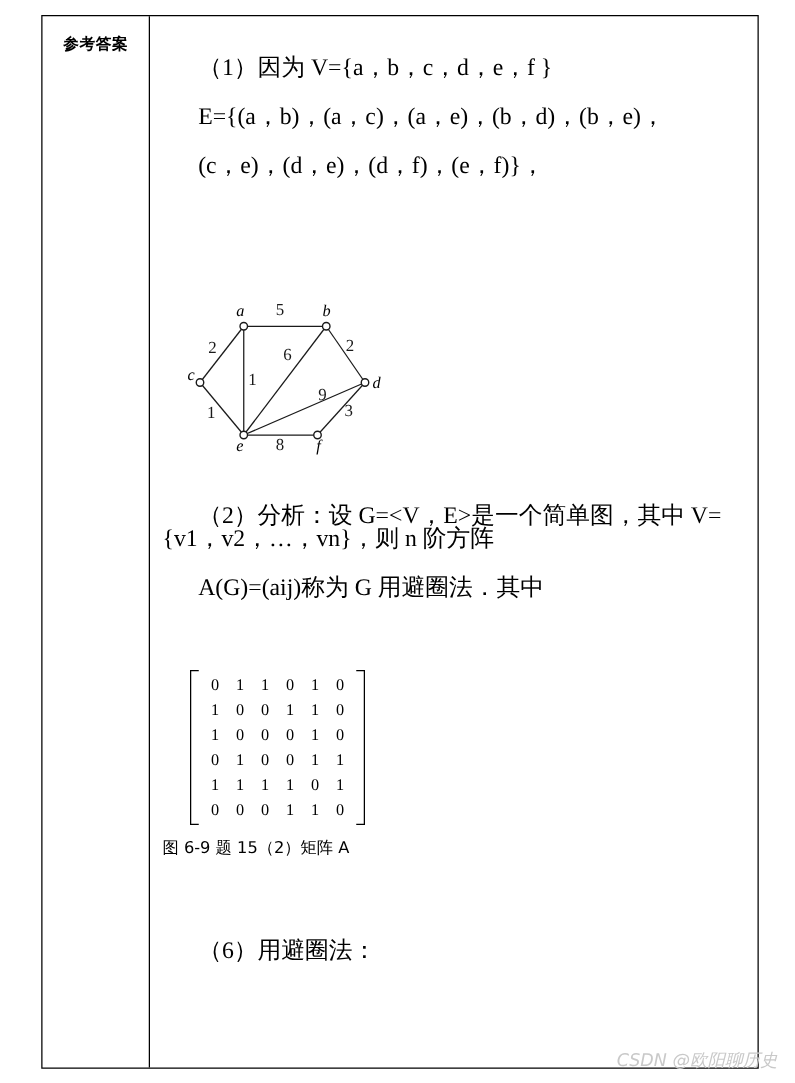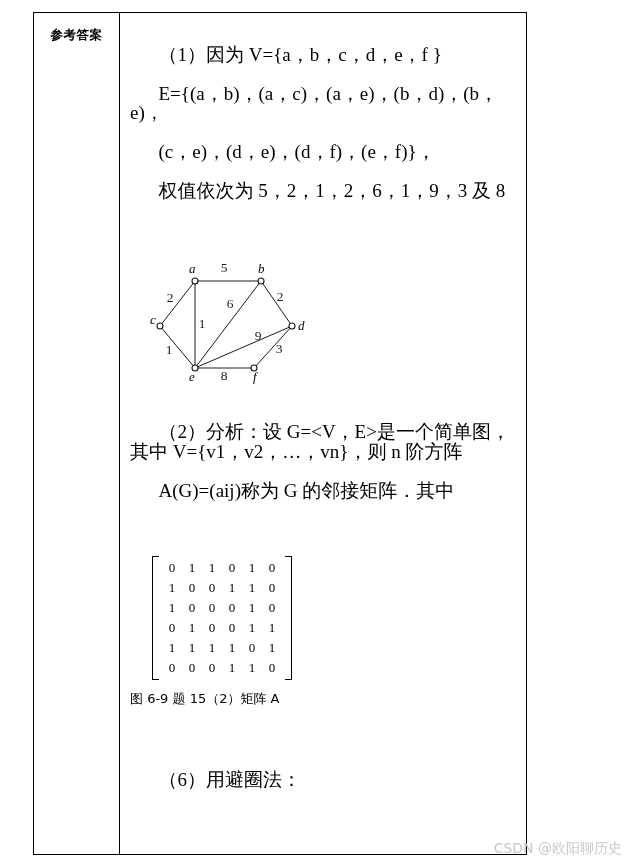--- a/index.html
+++ b/index.html
@@ -14,21 +14,21 @@
     font-family: "Liberation Serif", "DejaVu Serif", serif;
     color: #000000;
     overflow: hidden;
   }
 
   
   .answer-table {
     position: absolute;
     left: 33px;
     top: 12px;
-    width: 494px;
+    width: 574px;
     height: 843px;
     border: 1px solid #000;
     box-sizing: border-box;
     display: flex;
     background: #fff;
   }
   .label-cell {
     width: 86px;
     min-width: 86px;
     border-right: 1px solid #000;
@@ -119,38 +119,39 @@
   
   .watermark {
     position: absolute;
     right: 14px;
     bottom: 8px;
     font-size: 14px;
     color: #c9c9c9;
     font-family: "DejaVu Sans", "Liberation Sans", sans-serif;
     white-space: nowrap;
     pointer-events: none;
+    font-style: italic;
   }
 </style>
 </head>
 <body>
 
 <div class="answer-table">
 
   <div class="label-cell">
     <div class="label-text">参考答案</div>
   </div>
 
   <div class="body-cell">
 
     <div class="para">
       <span>（1）因为 V={a，b，c，d，e，f }</span><br>
       <span>E={(a，b)，(a，c)，(a，e)，(b，d)，(b，e)，</span><br>
       <span>(c，e)，(d，e)，(d，f)，(e，f)}，</span><br>
-      <span>权值依次为 5，2，1，2，6，1，9，3 及 8</span><br>
+      <br>
     </div>
 
     <div class="graph-fig" style="height:140px;">
       <svg id="svg-graph1" width="200" height="140" viewBox="0 0 200 140">
           <line x1="65" y1="35" x2="131" y2="35" stroke="#1a1a1a" stroke-width="1"></line>
           <line x1="65" y1="35" x2="30" y2="80" stroke="#1a1a1a" stroke-width="1"></line>
           <line x1="65" y1="35" x2="65" y2="122" stroke="#1a1a1a" stroke-width="1"></line>
           <line x1="131" y1="35" x2="162" y2="80" stroke="#1a1a1a" stroke-width="1"></line>
           <line x1="131" y1="35" x2="65" y2="122" stroke="#1a1a1a" stroke-width="1"></line>
           <line x1="30" y1="80" x2="65" y2="122" stroke="#1a1a1a" stroke-width="1"></line>
@@ -179,21 +180,21 @@
           <circle cx="124" cy="122" r="3" fill="#ffffff" stroke="#1a1a1a" stroke-width="1.1"></circle>
           <text x="123" y="135" class="vlabel">f</text>
         </svg>
     </div>
 
 
     <div class="spacer-md"></div>
 
     <div class="para">
       <span>（2）分析：设 G=&lt;V，E&gt;是一个简单图，其中 V={v1，v2，…，vn}，则 n 阶方阵</span><br>
-      <span>A(G)=(aij)称为 G 的邻接矩阵．其中</span>
+      <span>A(G)=(aij)称为 G 用避圈法．其中</span>
     </div>
 
     <div class="spacer-lg"></div>
 
 
     <div class="matrix-wrap">
       <div class="bracket left"></div>
       <div class="matrix-grid" id="matrix-grid">
           <div class="cell">0</div>
           <div class="cell">1</div>

